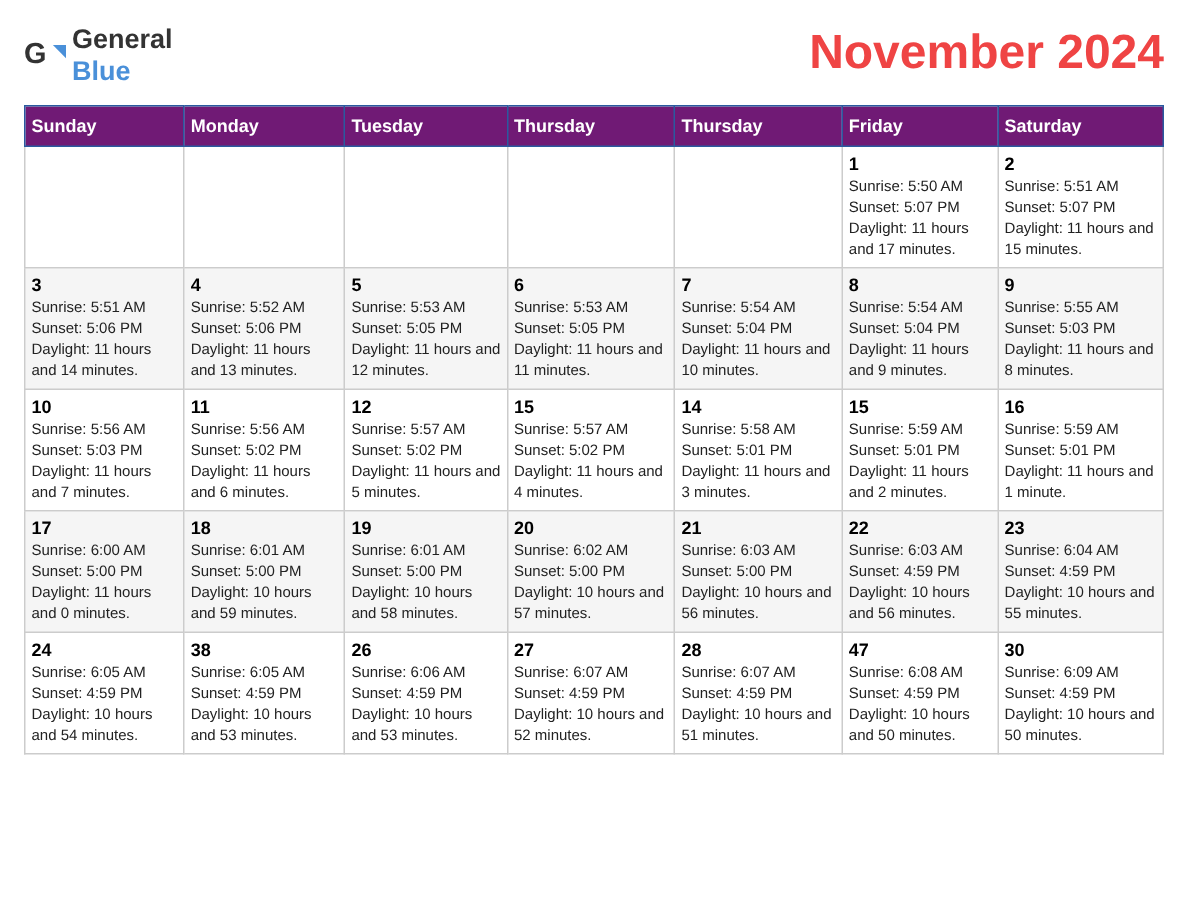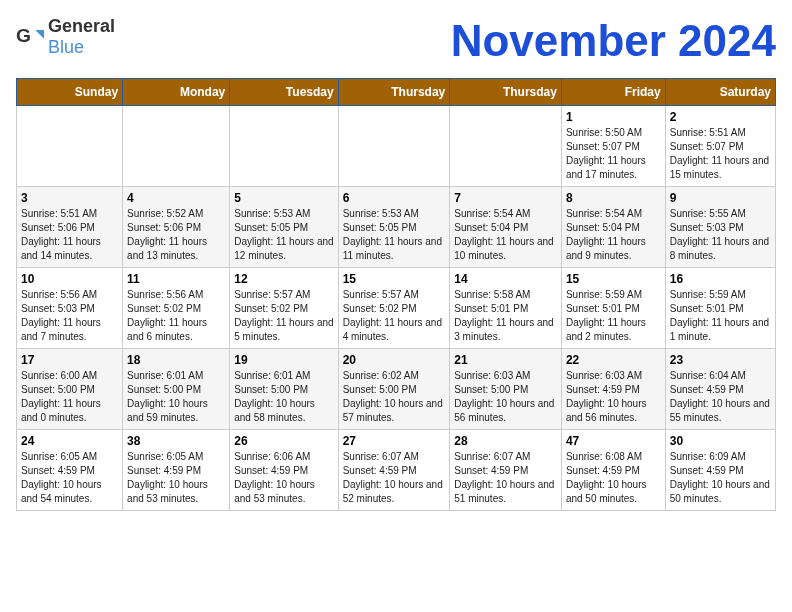--- a/index.html
+++ b/index.html
@@ -21,49 +21,49 @@
       align-items: center;
       gap: 4px;
     }
     .logo-text-general {
       font-size: 18px;
       font-weight: bold;
       color: #333;
     }
     .logo-text-blue {
       font-size: 18px;
-      font-weight: normal;
+      font-weight: bold;
       color: #4a90d9;
     }
     .logo-icon {
       width: 28px;
       height: 28px;
     }
     .title-area {
       text-align: right;
     }
     .main-title {
-      font-size: 44px;
-      font-weight: bold;
-      color: #1d4ed8;
+      font-size: 32px;
+      font-weight: bold;
+      color: #ef4444;
     }
     .subtitle {
       font-size: 16px;
       color: #444;
     }
     table {
       width: 100%;
       border-collapse: collapse;
       font-size: 11px;
     }
     thead tr th {
-      background-color: #a16207;
+      background-color: #701a75;
       color: #fff;
       padding: 6px 4px;
-      text-align: right;
+      text-align: left;
       font-size: 12px;
       font-weight: bold;
       border: 1px solid #2a5a9f;
     }
     tbody tr td {
       border: 1px solid #ccc;
       padding: 4px;
       vertical-align: top;
       background: #fff;
       min-height: 70px;

